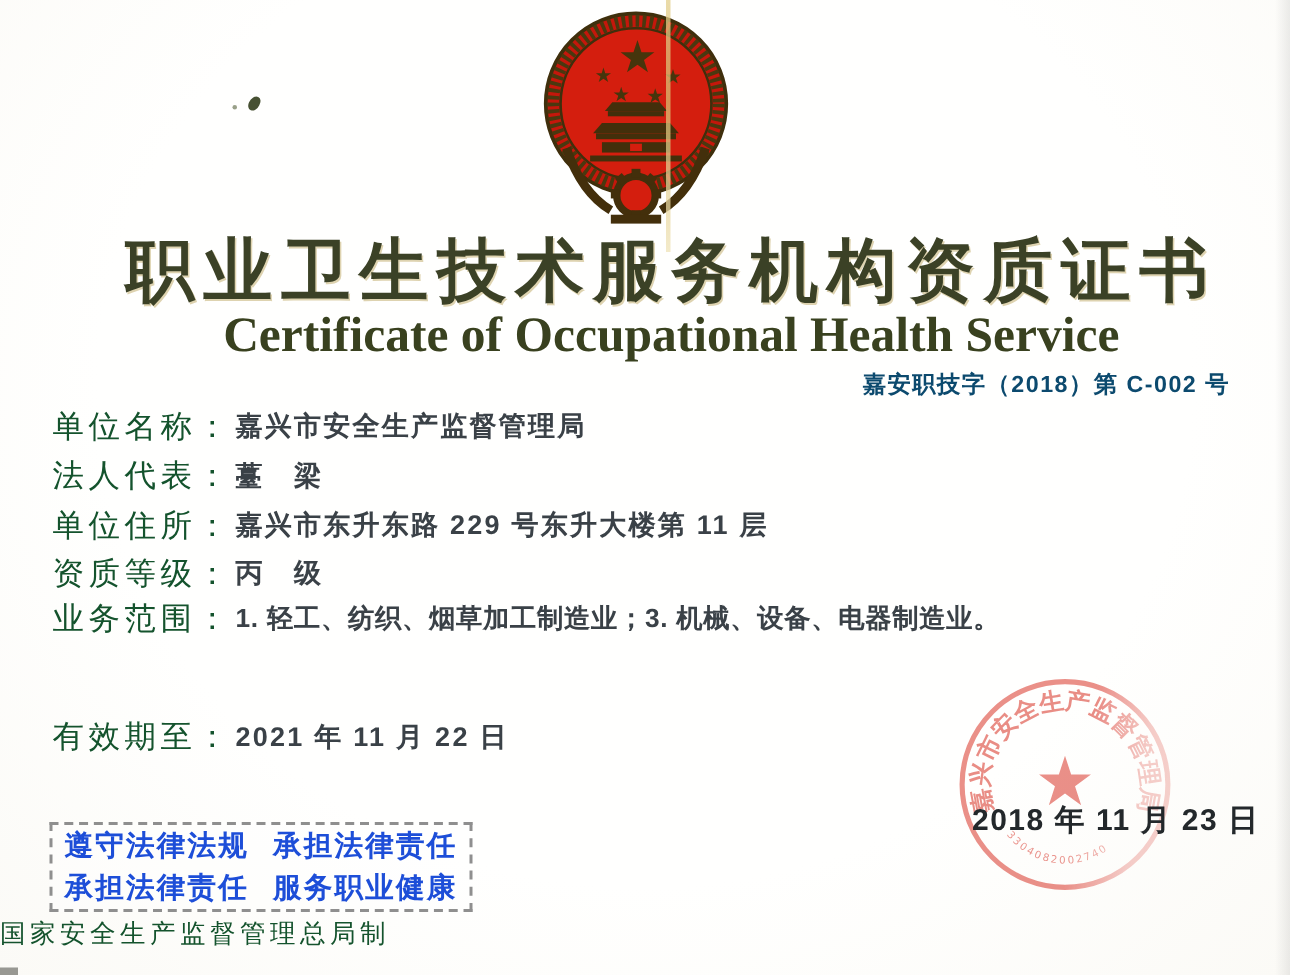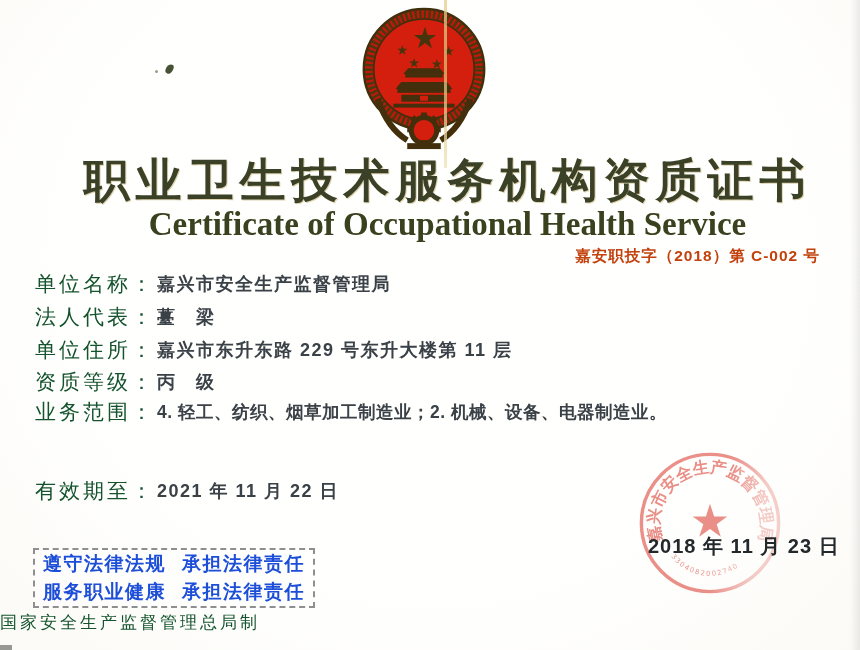--- a/index.html
+++ b/index.html
@@ -24,21 +24,21 @@
     text-shadow:1px 1px 0 rgba(160,128,32,.35);
     white-space:nowrap;
   }
   .title-en{
     left:0;right:0;top:206px;text-align:center;
     font-weight:bold;font-size:33px;color:#39411f;
     white-space:nowrap;
   }
   .cert-no{
     top:246px;right:40px;font-size:15.5px;font-weight:bold;
-    color:#c2410c;letter-spacing:1px;white-space:nowrap;
+    color:#0c4a6e;letter-spacing:1px;white-space:nowrap;
   }
 
   .field-row{left:35px;height:26px;white-space:nowrap;}
   .field-label{
     display:inline-block;width:122px;
     font-size:21px;color:#14532d;letter-spacing:3px;
     font-family:"Liberation Serif","DejaVu Serif",serif;
   }
   .field-value{
     display:inline-block;font-size:18px;font-weight:bold;
@@ -155,21 +155,21 @@
 <div class="abs field-row" style="top:303px;">
   <span class="field-label">法人代表：</span><span class="field-value">薹　梁</span>
 </div>
 <div class="abs field-row" style="top:336px;">
   <span class="field-label">单位住所：</span><span class="field-value">嘉兴市东升东路 229 号东升大楼第 11 层</span>
 </div>
 <div class="abs field-row" style="top:368px;">
   <span class="field-label">资质等级：</span><span class="field-value">丙　级</span>
 </div>
 <div class="abs field-row" style="top:398px;">
-  <span class="field-label">业务范围：</span><span class="field-value scope-value">4. 轻工、纺织、烟草加工制造业；2. 机械、设备、电器制造业。</span>
+  <span class="field-label">业务范围：</span><span class="field-value scope-value">1. 轻工、纺织、烟草加工制造业；3. 机械、设备、电器制造业。</span>
 </div>
 
 <div class="abs field-row validity-row">
   <span class="field-label">有效期至：</span><span class="field-value">2021 年 11 月 22 日</span>
 </div>
 
 <div class="abs seal-wrap">
   <svg width="196" height="196" viewBox="0 0 200 200">
     <defs>
       <path id="sealArc" d="M 51,118 A 52,52 0 1 1 149,118" fill="none"></path>
@@ -185,17 +185,17 @@
       <textPath href="#sealArcBottom" startOffset="4">3304082002740</textPath>
     </text>
   </svg>
 </div>
 
 <div class="abs issue-date">2018 年 11 月 23 日</div>
 
 <div class="abs motto-box">
   <span class="motto-item">遵守法律法规</span>
   <span class="motto-item">承担法律责任</span>
+  <span class="motto-item">承担法律责任</span>
   <span class="motto-item">服务职业健康</span>
-  <span class="motto-item">承担法律责任</span>
 </div>
 
 <div class="abs issuer">国家安全生产监督管理总局制</div>
 
 </body></html>

